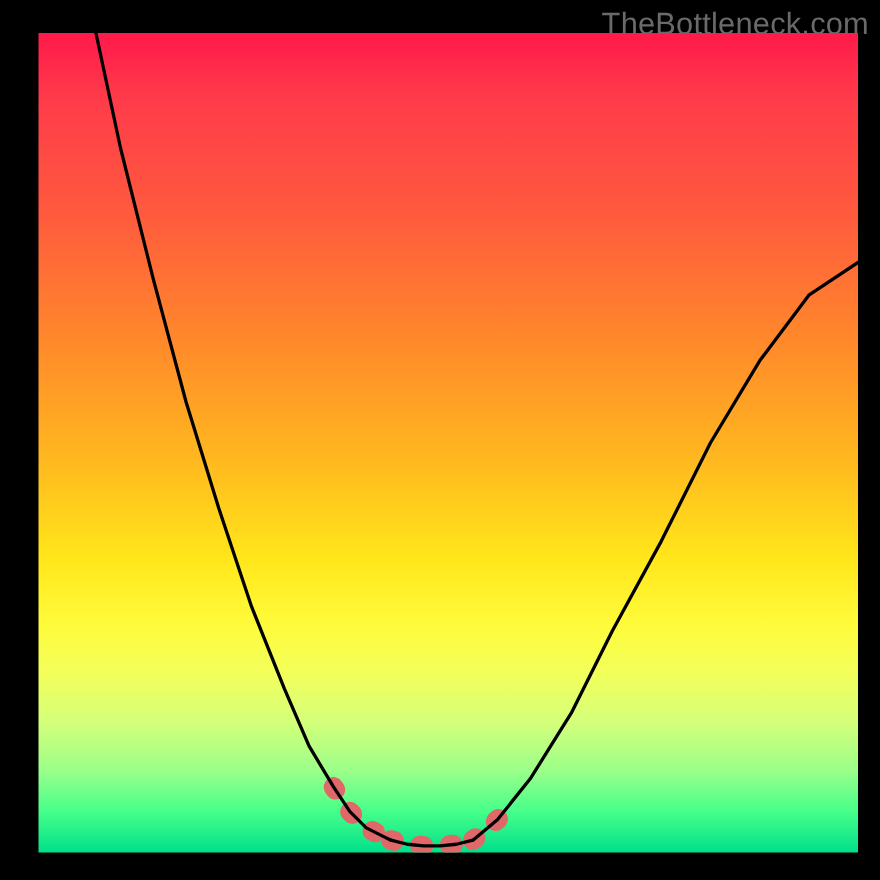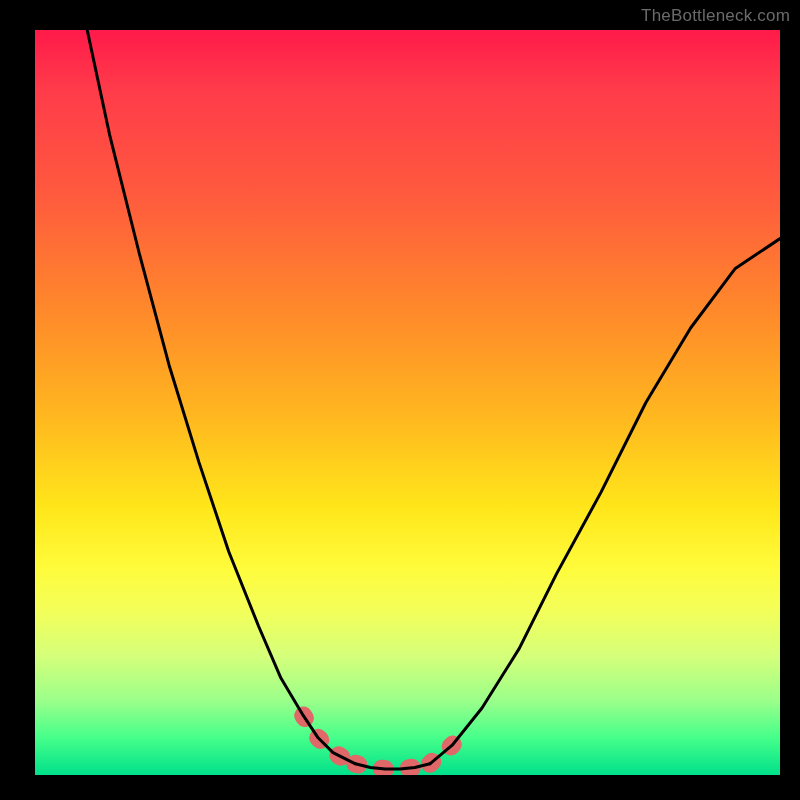--- a/index.html
+++ b/index.html
@@ -39,21 +39,21 @@
       #9bff8a 90%,
       #46ff8a 95%,
       #00e08a 100%
     );
   }
   .watermark {
     position: absolute;
     top: 6px;
     right: 10px;
     color: #6a6a6a;
-    font-size: 17px;
+    font-size: 28px;
     font-weight: 400;
     letter-spacing: 0.2px;
   }
   svg.curves {
     position: absolute;
     left: 0;
     top: 0;
     width: 745px;
     height: 745px;
   }

